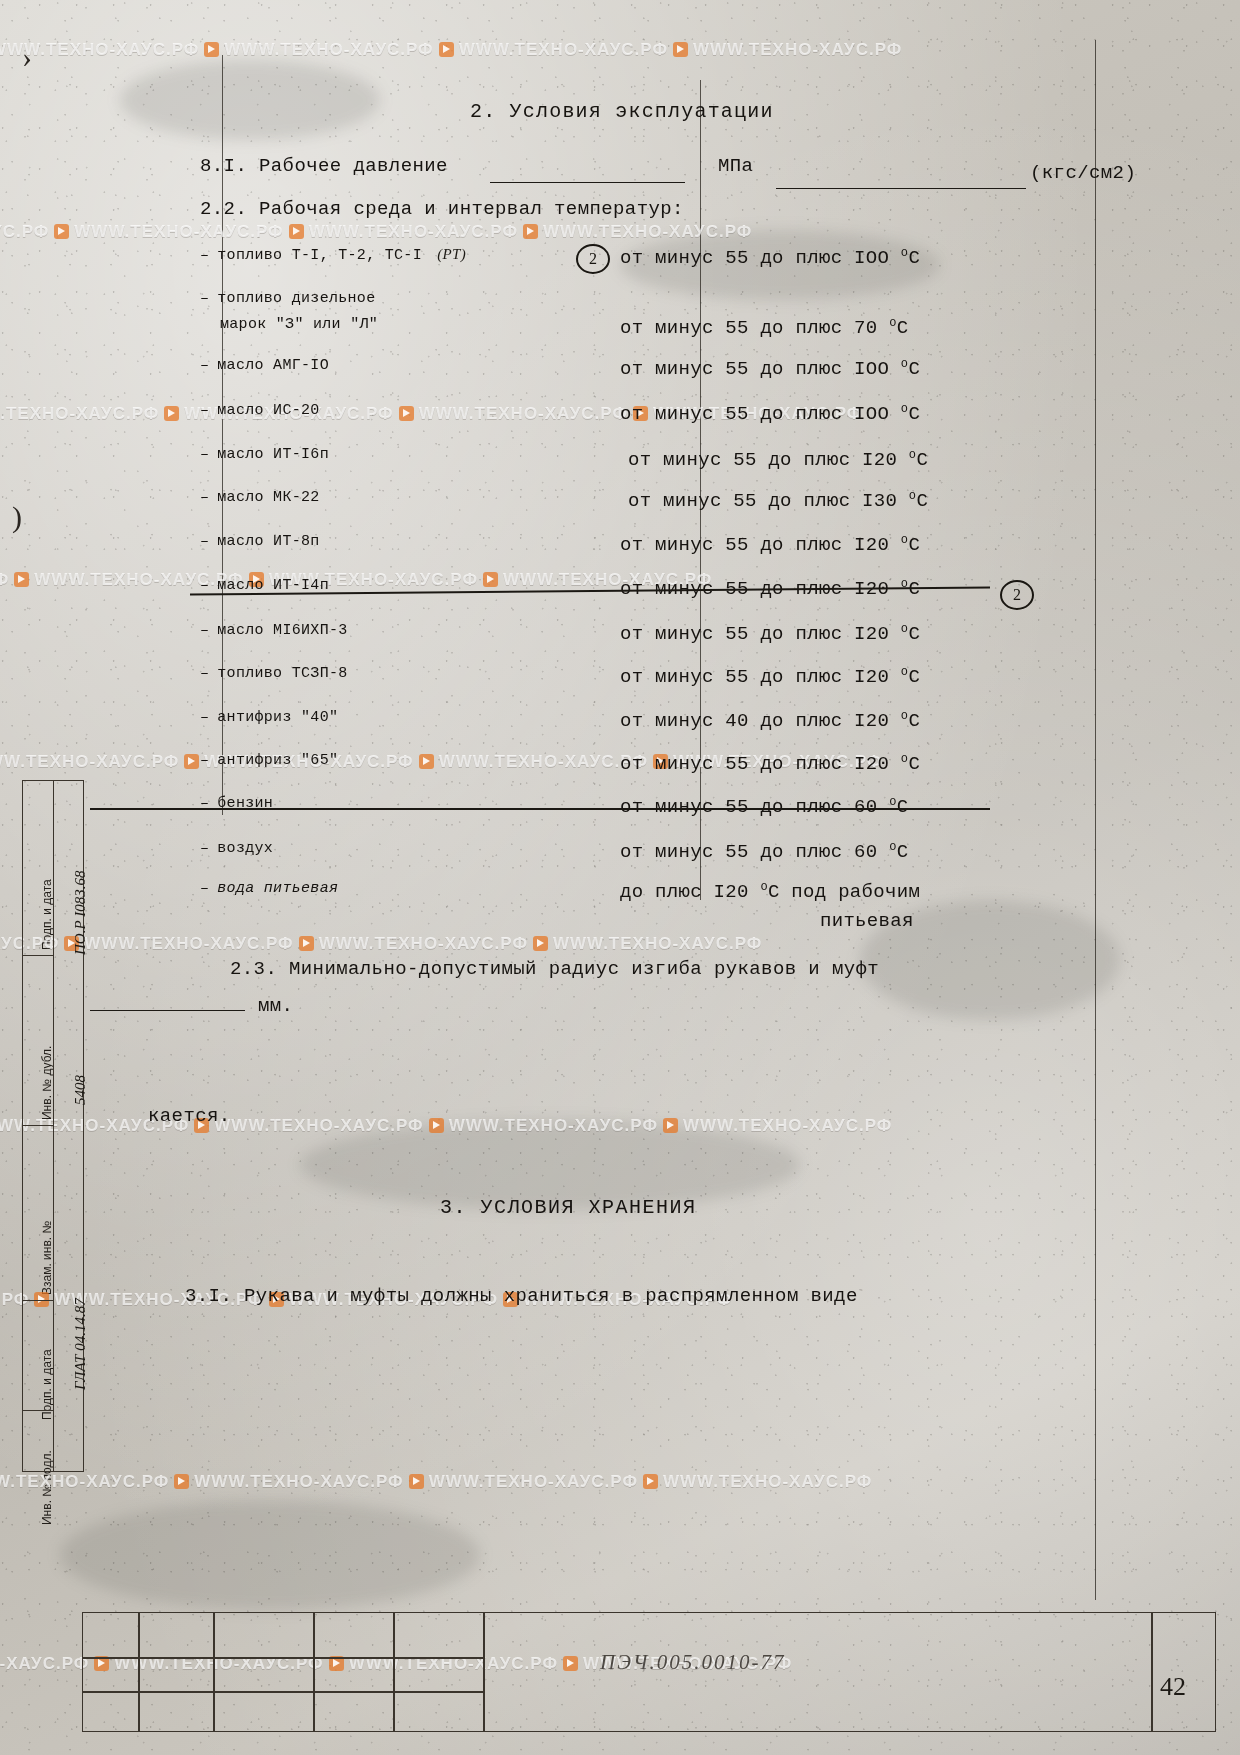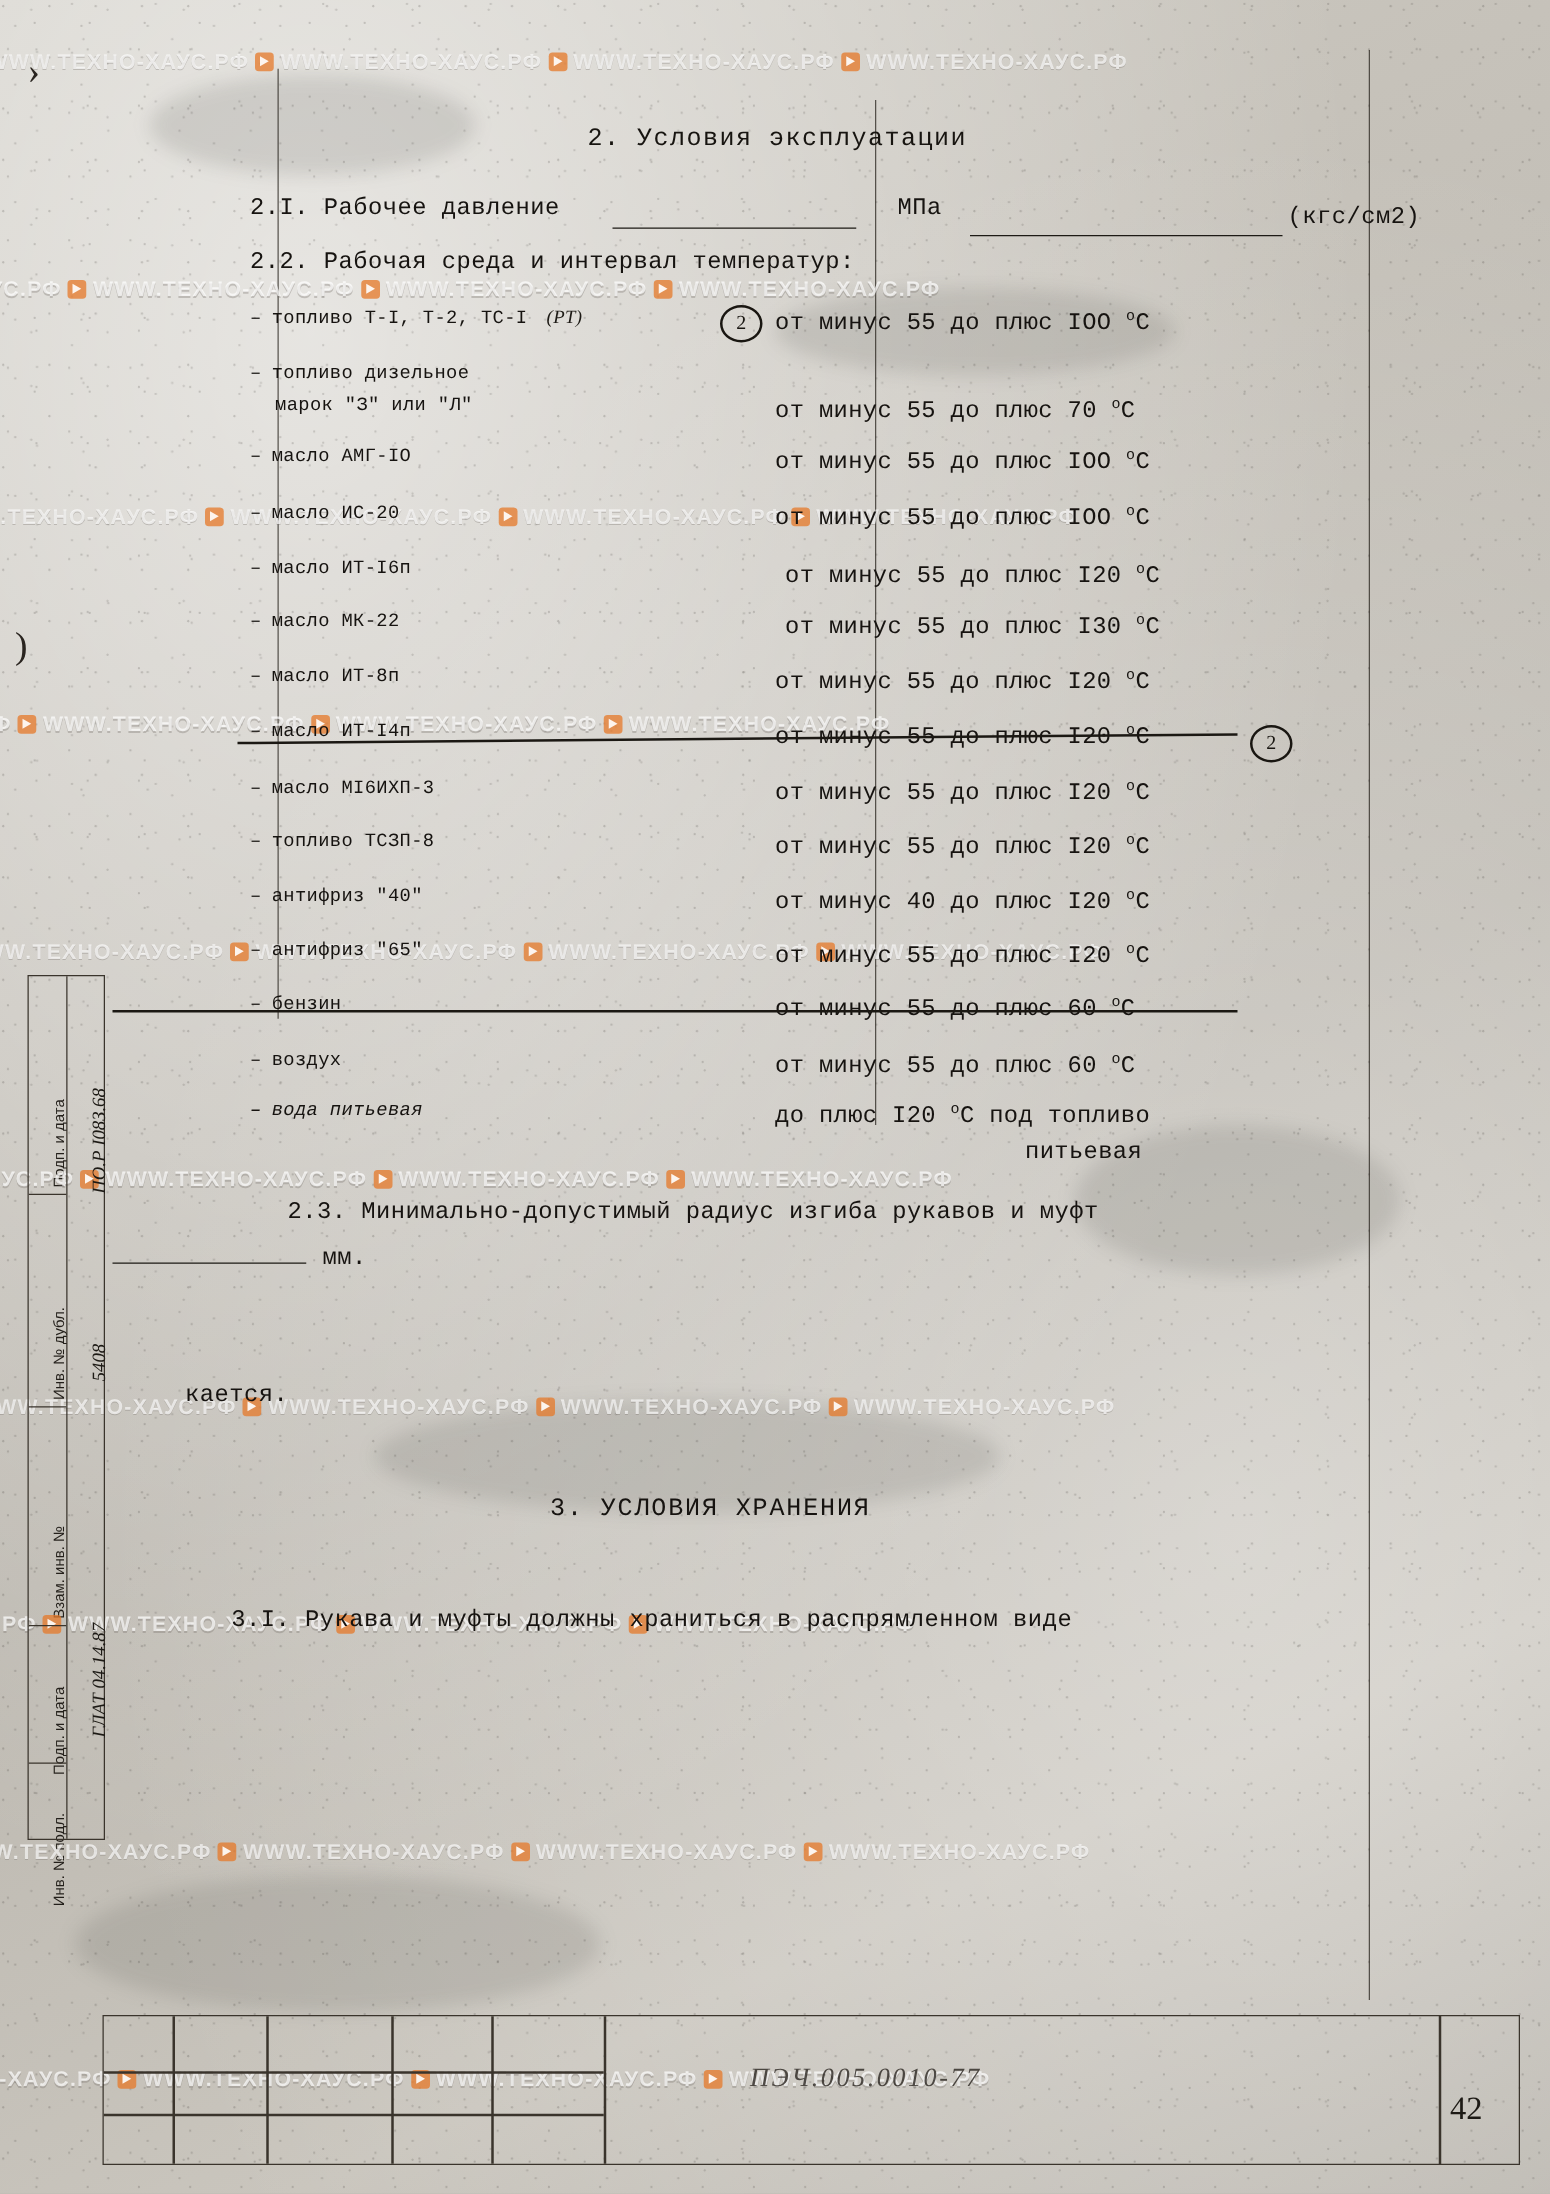--- a/index.html
+++ b/index.html
@@ -276,21 +276,21 @@
   <div class="vline" style="left:700px; top:80px; height:820px;"></div>
   <div class="vline" style="left:1095px; top:40px; height:1560px;"></div>
 
   <div class="corner-mark" style="left:22px; top:40px;">›</div>
   <div class="corner-mark" style="left:12px; top:500px;">)</div>
 
   <div class="content">
 
     <div class="doc-title">2. Условия эксплуатации</div>
 
-    <div class="para p21">2.I. Рабочее давление</div>
+    <div class="para p21">8.I. Рабочее давление</div>
     <div class="rule" style="left:490px; top:182px; width:195px;"></div>
     <div class="para unit-mpa">МПа</div>
     <div class="rule" style="left:776px; top:188px; width:250px;"></div>
     <div class="para unit-kgs">(кгс/см2)</div>
 
     <div class="para p22">2.2. Рабочая среда и интервал температур:</div>
 
     <div class="row" style="left:200px; top:246px;">
       <span class="dash">–</span><span>топливо Т-I, Т-2, ТС-I</span>
       <span class="hand" style="margin-left:6px;">(РТ)</span>
@@ -365,21 +365,21 @@
     <div class="strike-line" style="left:90px; top:808px; width:900px;"></div>
 
     <div class="row" style="left:200px; top:840px;">
       <span class="dash">–</span><span>воздух</span>
     </div>
     <div class="temp" style="left:620px; top:840px;"><span>от минус 55 до плюс 60</span> <sup class="deg">o</sup><span>C</span></div>
 
     <div class="row" style="left:200px; top:880px;font-style:italic;">
       <span class="dash">–</span><span>вода питьевая</span>
     </div>
-    <div class="temp" style="left:620px; top:880px;"><span>до плюс I20</span> <sup class="deg">o</sup><span>C</span> <span>под топливо</span></div>
+    <div class="temp" style="left:620px; top:880px;"><span>до плюс I20</span> <sup class="deg">o</sup><span>C</span> <span>под рабочим</span></div>
     <div class="temp" style="left:820px; top:910px;">питьевая</div>
 
     <div class="para" style="left:230px; top:958px;">2.3. Минимально-допустимый радиус изгиба рукавов и муфт</div>
     <div class="rule" style="left:90px; top:1010px; width:155px;"></div>
     <div class="para" style="left:258px; top:995px;">мм.</div>
 
     <div class="para" style="left:148px; top:1105px;">кается.</div>
 
     <div class="section-title" style="left:440px; top:1196px;">3. УСЛОВИЯ ХРАНЕНИЯ</div>
     <div class="para" style="left:185px; top:1285px;">3.I. Рукава и муфты должны храниться в распрямленном виде</div>

